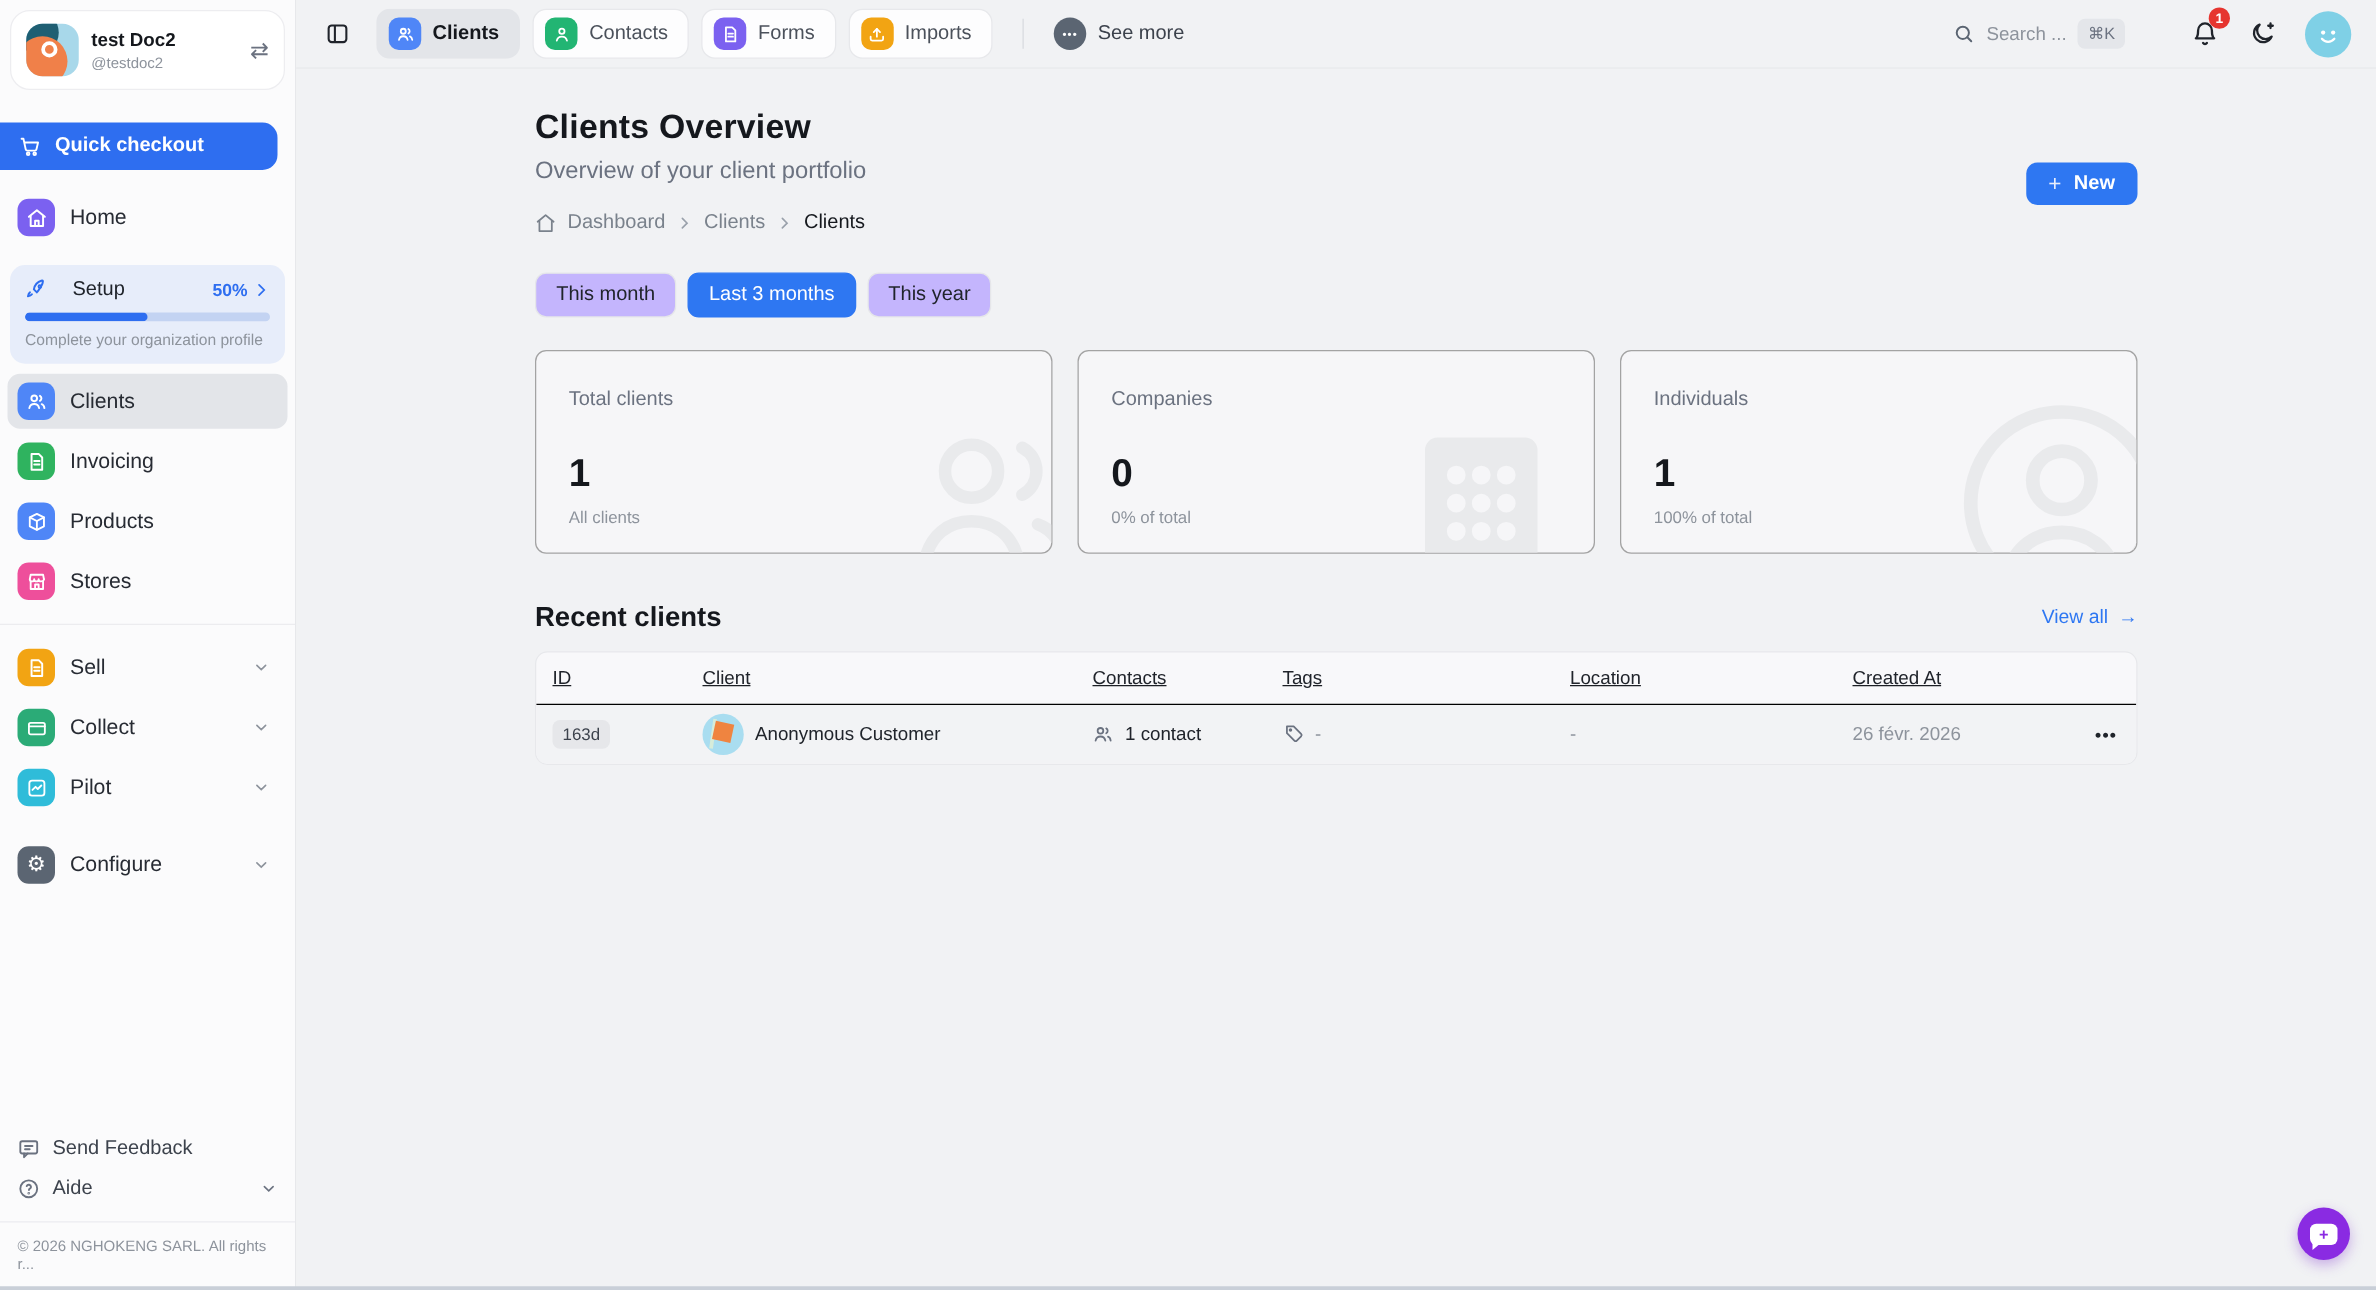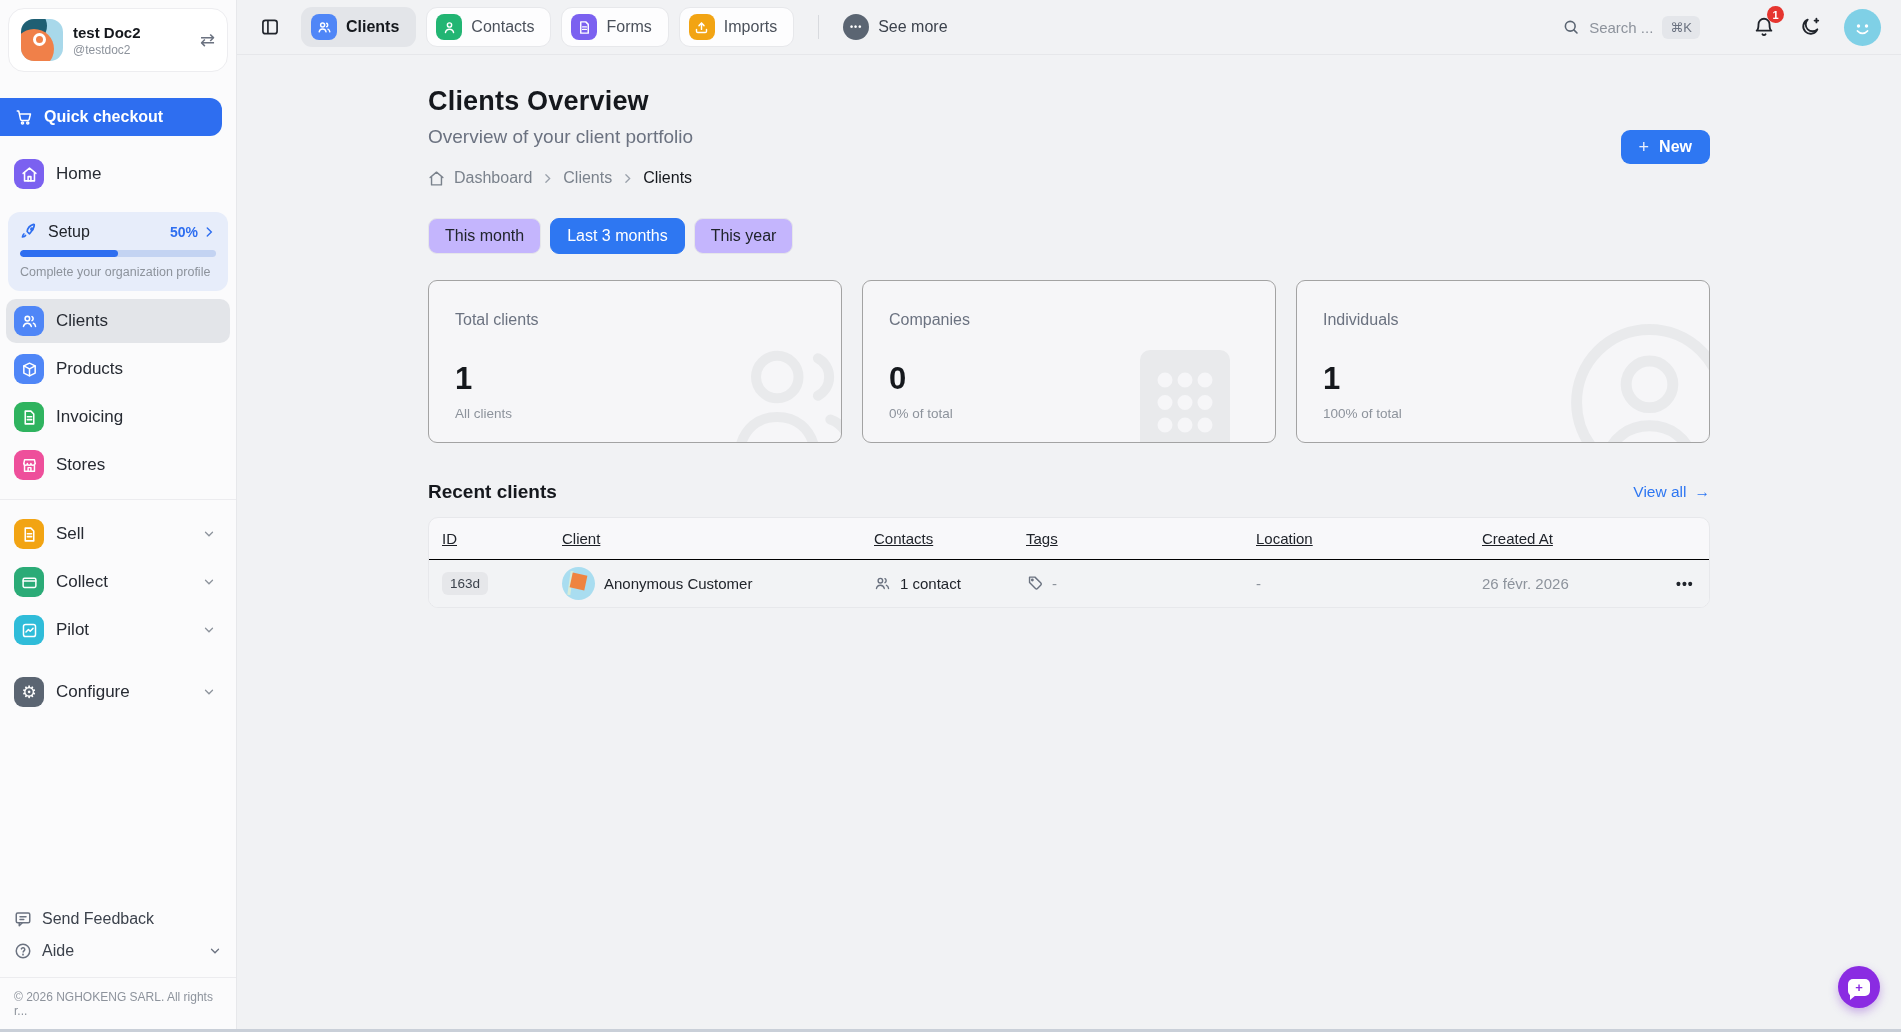--- a/index.html
+++ b/index.html
@@ -22,21 +22,21 @@
   .qc-btn { margin:18px 14px 0 0; height:38px; background:#2e6ef0; color:#fff; border:none; border-radius:0 12px 12px 0; display:flex; align-items:center; gap:11px; padding-left:15px; font-size:16px; font-weight:bold; cursor:pointer; font-family:inherit; }
 
   .side-item { display:flex; align-items:center; gap:12px; padding:7px 14px 7px 8px; margin:2px 6px; border-radius:10px; font-size:17px; color:#272b33; cursor:pointer; }
   .side-item.active { background:#e3e5e9; }
   .side-item .chev { margin-left:auto; color:#8d939c; }
   .sq-icon { width:30px; height:30px; border-radius:9px; display:flex; align-items:center; justify-content:center; color:#fff; flex-shrink:0; }
   .sq-icon svg { width:17px; height:17px; }
   .home-row { margin-top:16px; }
 
   .setup-card { margin:14px 8px 6px 8px; background:#e7edfa; border-radius:12px; padding:10px 12px 12px 12px; cursor:pointer; }
-  .setup-top { display:flex; align-items:center; gap:9px; font-size:16px; color:#20242b; }
+  .setup-top { display:flex; align-items:center; gap:19px; font-size:16px; color:#20242b; }
   .setup-right { margin-left:auto; display:flex; align-items:center; gap:4px; color:#2e6ef0; font-size:14px; font-weight:bold; }
   .setup-bar { margin-top:9px; height:7px; border-radius:4px; background:#c3d3f2; overflow:hidden; }
   .setup-fill { height:100%; background:#2e6ef0; border-radius:4px; }
   .setup-desc { margin-top:8px; font-size:12.5px; color:#8d939c; }
 
   .side-divider { height:1px; background:#ececef; margin:10px 0; }
   .side-spacer { flex:1; }
   .group-gap { height:14px; }
 
   .side-footer-item { display:flex; align-items:center; gap:10px; padding:7px 14px; font-size:16px; color:#3c424c; cursor:pointer; }
@@ -87,21 +87,21 @@
   .stat-card { width:414px; height:163px; background:#f6f6f8; border:1px solid #a3a3a3; border-radius:9px; padding:30px 26px; position:relative; overflow:hidden; }
   .stat-label { font-size:16px; color:#6b7280; }
   .stat-value { font-size:31px; font-weight:bold; color:#15181d; margin-top:32px; }
   .stat-caption { font-size:13.5px; color:#8d939c; margin-top:9px; }
   .watermark { position:absolute; color:#e9eaec; }
   .wm-users { right:-30px; bottom:-35px; }
   .wm-building { right:30px; bottom:-28px; }
   .wm-person { right:-28px; bottom:-48px; }
 
   .recent-head { display:flex; align-items:center; justify-content:space-between; margin-top:38px; }
-  .recent-title { font-size:19px; font-weight:bold; color:#15181d; }
+  .recent-title { font-size:22px; font-weight:bold; color:#15181d; }
   .view-all { display:flex; align-items:center; gap:8px; color:#2e77f2; font-size:15.5px; cursor:pointer; }
 
   .table { margin-top:14px; border:1px solid #e7e8eb; border-radius:10px; overflow:hidden; background:#f8f8fa; }
   .t-grid { display:grid; grid-template-columns:120px 312px 152px 230px 226px 194px 48px; align-items:center; }
   .t-header { height:42px; border-bottom:1px solid #000000;text-decoration:underline; }
   .t-header > div { font-size:15px; color:#20242b; padding-left:13px; }
   .t-row { height:47px; background:#f2f3f5; cursor:pointer; }
   .t-row > div { padding-left:13px; font-size:15px; color:#20242b; display:flex; align-items:center; gap:9px; }
   .id-badge { background:#e6e7ea; border-radius:6px; padding:4px 8px; font-size:13.5px; color:#3c424c; }
   .client-avatar { width:33px; height:33px; border-radius:50%; background:#a9ddf0; position:relative; overflow:hidden; flex-shrink:0; }
@@ -193,38 +193,38 @@
             <circle cx="9" cy="8" r="3.2"></circle>
             <path d="M3.5 19c.6-3 2.8-4.6 5.5-4.6S13.9 16 14.5 19"></path>
             <path d="M15.5 5.2a3.2 3.2 0 0 1 0 5.6"></path>
             <path d="M17.5 14.6c1.8.6 2.7 2.2 3 4.4"></path>
           </svg>
       </span>
       <span>Clients</span>
     </div>
 
     <div class="side-item">
+      <span class="sq-icon" style="background:#2fb35f">
+        <svg viewBox="0 0 24 24" fill="none" stroke="#fff" stroke-width="2.2" stroke-linecap="round" stroke-linejoin="round">
+            <path d="M6 3h8l4 4v14H6z"></path>
+            <path d="M9 11h6M9 15h6"></path>
+          </svg>
+      </span>
+      <span>Invoicing</span>
+    </div>
+
+    <div class="side-item">
       <span class="sq-icon" style="background:#4f86f7">
         <svg viewBox="0 0 24 24" fill="none" stroke="#fff" stroke-width="2.1" stroke-linecap="round" stroke-linejoin="round">
             <path d="M12 3 4 7v10l8 4 8-4V7z"></path>
             <path d="M4 7l8 4 8-4"></path>
             <path d="M12 11v10"></path>
           </svg>
       </span>
       <span>Products</span>
-    </div>
-
-    <div class="side-item">
-      <span class="sq-icon" style="background:#2fb35f">
-        <svg viewBox="0 0 24 24" fill="none" stroke="#fff" stroke-width="2.2" stroke-linecap="round" stroke-linejoin="round">
-            <path d="M6 3h8l4 4v14H6z"></path>
-            <path d="M9 11h6M9 15h6"></path>
-          </svg>
-      </span>
-      <span>Invoicing</span>
     </div>
 
     <div class="side-item">
       <span class="sq-icon" style="background:#ee4f9b">
         <svg viewBox="0 0 24 24" fill="none" stroke="#fff" stroke-width="2.1" stroke-linecap="round" stroke-linejoin="round">
             <path d="M4 9 5 4h14l1 5"></path>
             <path d="M4 9c0 1.4 1.1 2.5 2.5 2.5S9 10.4 9 9c0 1.4 1.1 2.5 2.5 2.5S14 10.4 14 9c0 1.4 1.1 2.5 2.5 2.5S20 10.4 20 9"></path>
             <path d="M5 11.5V20h14v-8.5"></path>
             <path d="M10 20v-5h4v5"></path>
           </svg>

